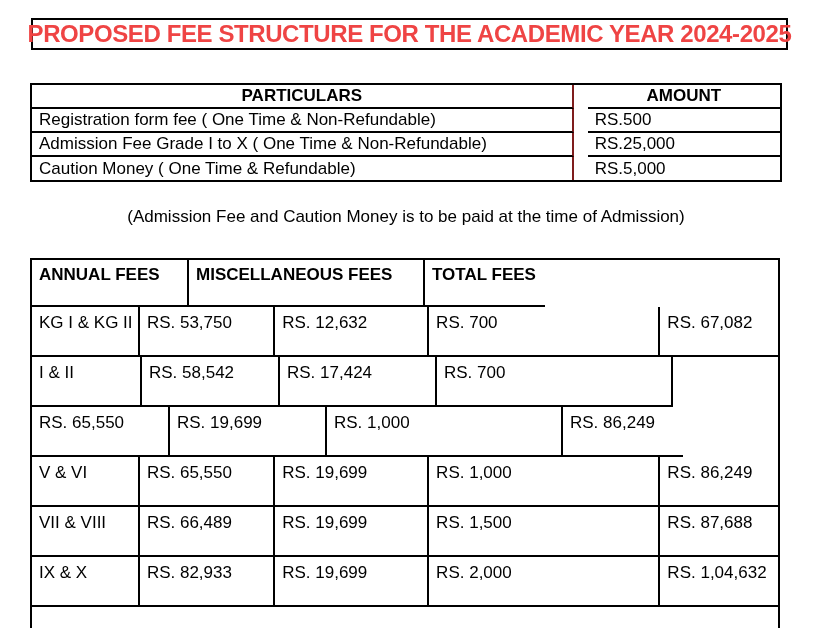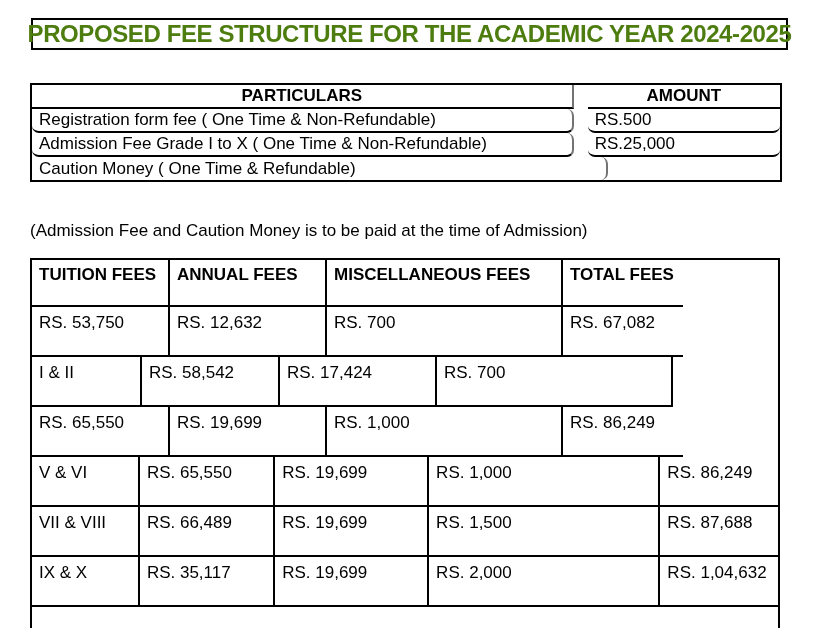--- a/index.html
+++ b/index.html
@@ -23,61 +23,62 @@
     left: 31px;
     top: 18px;
     width: 757px;
     height: 32px;
     border: 2px solid #000000;
     display: flex;
     align-items: center;
     justify-content: center;
   }
   .title-text {
-    color: #4d7c0f;
+    color: #ef4444;
     font-weight: bold;
     font-size: 24px;
     letter-spacing: -0.4px;
     white-space: nowrap;
   }
 
   
   .fee-table {
     position: absolute;
     left: 30px;
     top: 83px;
     width: 752px;
     border: 2px solid #000000;
   }
   .fee-row {
     display: flex;
     width: 100%;
   }
   .fee-cell {
-    border-right: 2px solid #737373;
+    border-right: 2px solid #7f1d1d;
     border-bottom: 2px solid #000000;
     display: flex;
     align-items: center;
     padding: 0 7px;
     font-size: 17px;
     white-space: nowrap;
     overflow: hidden;
   }
   .fee-cell.c1 { width: 576px; }
   .fee-cell.c2 { width: 204px; border-right: none; margin-left: 14px; }
   .fee-row.hdr .fee-cell { justify-content: center; font-weight: bold; height: 24px; }
-  .fee-row.r .fee-cell { height: 24px; border-radius: 7px; }
+  .fee-row.r .fee-cell { height: 24px; }
   .fee-row.last .fee-cell { border-bottom: none; height: 23px; }
 
   
   .note {
     position: absolute;
     left: 30px;
-    top: 221px;
+    top: 207px;
     width: 752px;
+    text-align: center;
     font-size: 17px;
   }
 
   
   .grade-table {
     position: absolute;
     left: 30px;
     top: 258px;
     width: 750px;
     border: 2px solid #000000;
@@ -123,34 +124,35 @@
   <div class="fee-row r">
     <div class="fee-cell c1">Registration form fee ( One Time &amp; Non-Refundable)</div>
     <div class="fee-cell c2">RS.500</div>
   </div>
   <div class="fee-row r">
     <div class="fee-cell c1">Admission Fee Grade I to X ( One Time &amp; Non-Refundable)</div>
     <div class="fee-cell c2">RS.25,000</div>
   </div>
   <div class="fee-row r last">
     <div class="fee-cell c1">Caution Money ( One Time &amp; Refundable)</div>
+    <div class="fee-cell c2">RS.5,000</div>
   </div>
 </div>
 
 <div class="note">(Admission Fee and Caution Money is to be paid at the time of Admission)</div>
 
 <div class="grade-table">
   <div class="g-row hdr">
-    <div class="g-cell c2">TUITION FEES</div>
     <div class="g-cell c3">ANNUAL FEES</div>
     <div class="g-cell c4">MISCELLANEOUS FEES</div>
     <div class="g-cell c5">TOTAL FEES</div>
   </div>
 
   <div class="g-row r">
+    <div class="g-cell c1">KG I &amp; KG II</div>
     <div class="g-cell c2">RS. 53,750</div>
     <div class="g-cell c3">RS. 12,632</div>
     <div class="g-cell c4">RS. 700</div>
     <div class="g-cell c5">RS. 67,082</div>
   </div>
 
   <div class="g-row r">
     <div class="g-cell c1">I &amp; II</div>
     <div class="g-cell c2">RS. 58,542</div>
     <div class="g-cell c3">RS. 17,424</div>
@@ -175,20 +177,20 @@
   <div class="g-row r">
     <div class="g-cell c1">VII &amp; VIII</div>
     <div class="g-cell c2">RS. 66,489</div>
     <div class="g-cell c3">RS. 19,699</div>
     <div class="g-cell c4">RS. 1,500</div>
     <div class="g-cell c5">RS. 87,688</div>
   </div>
 
   <div class="g-row r">
     <div class="g-cell c1">IX &amp; X</div>
-    <div class="g-cell c2">RS. 35,117</div>
+    <div class="g-cell c2">RS. 82,933</div>
     <div class="g-cell c3">RS. 19,699</div>
     <div class="g-cell c4">RS. 2,000</div>
     <div class="g-cell c5">RS. 1,04,632</div>
   </div>
 
   <div class="g-partial"></div>
 </div>
 
 </body></html>

